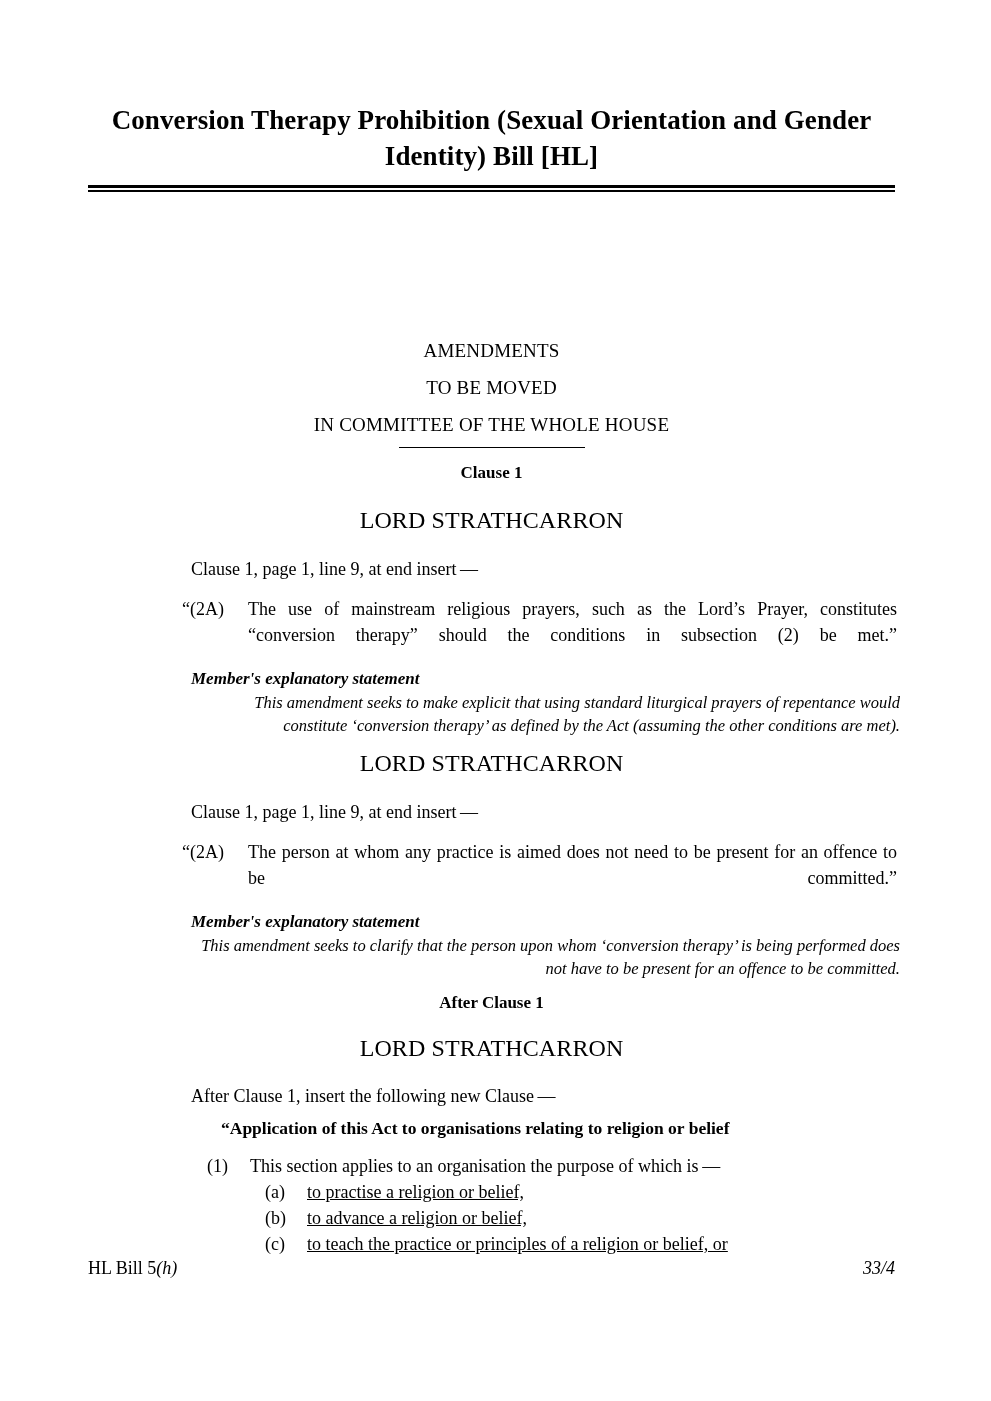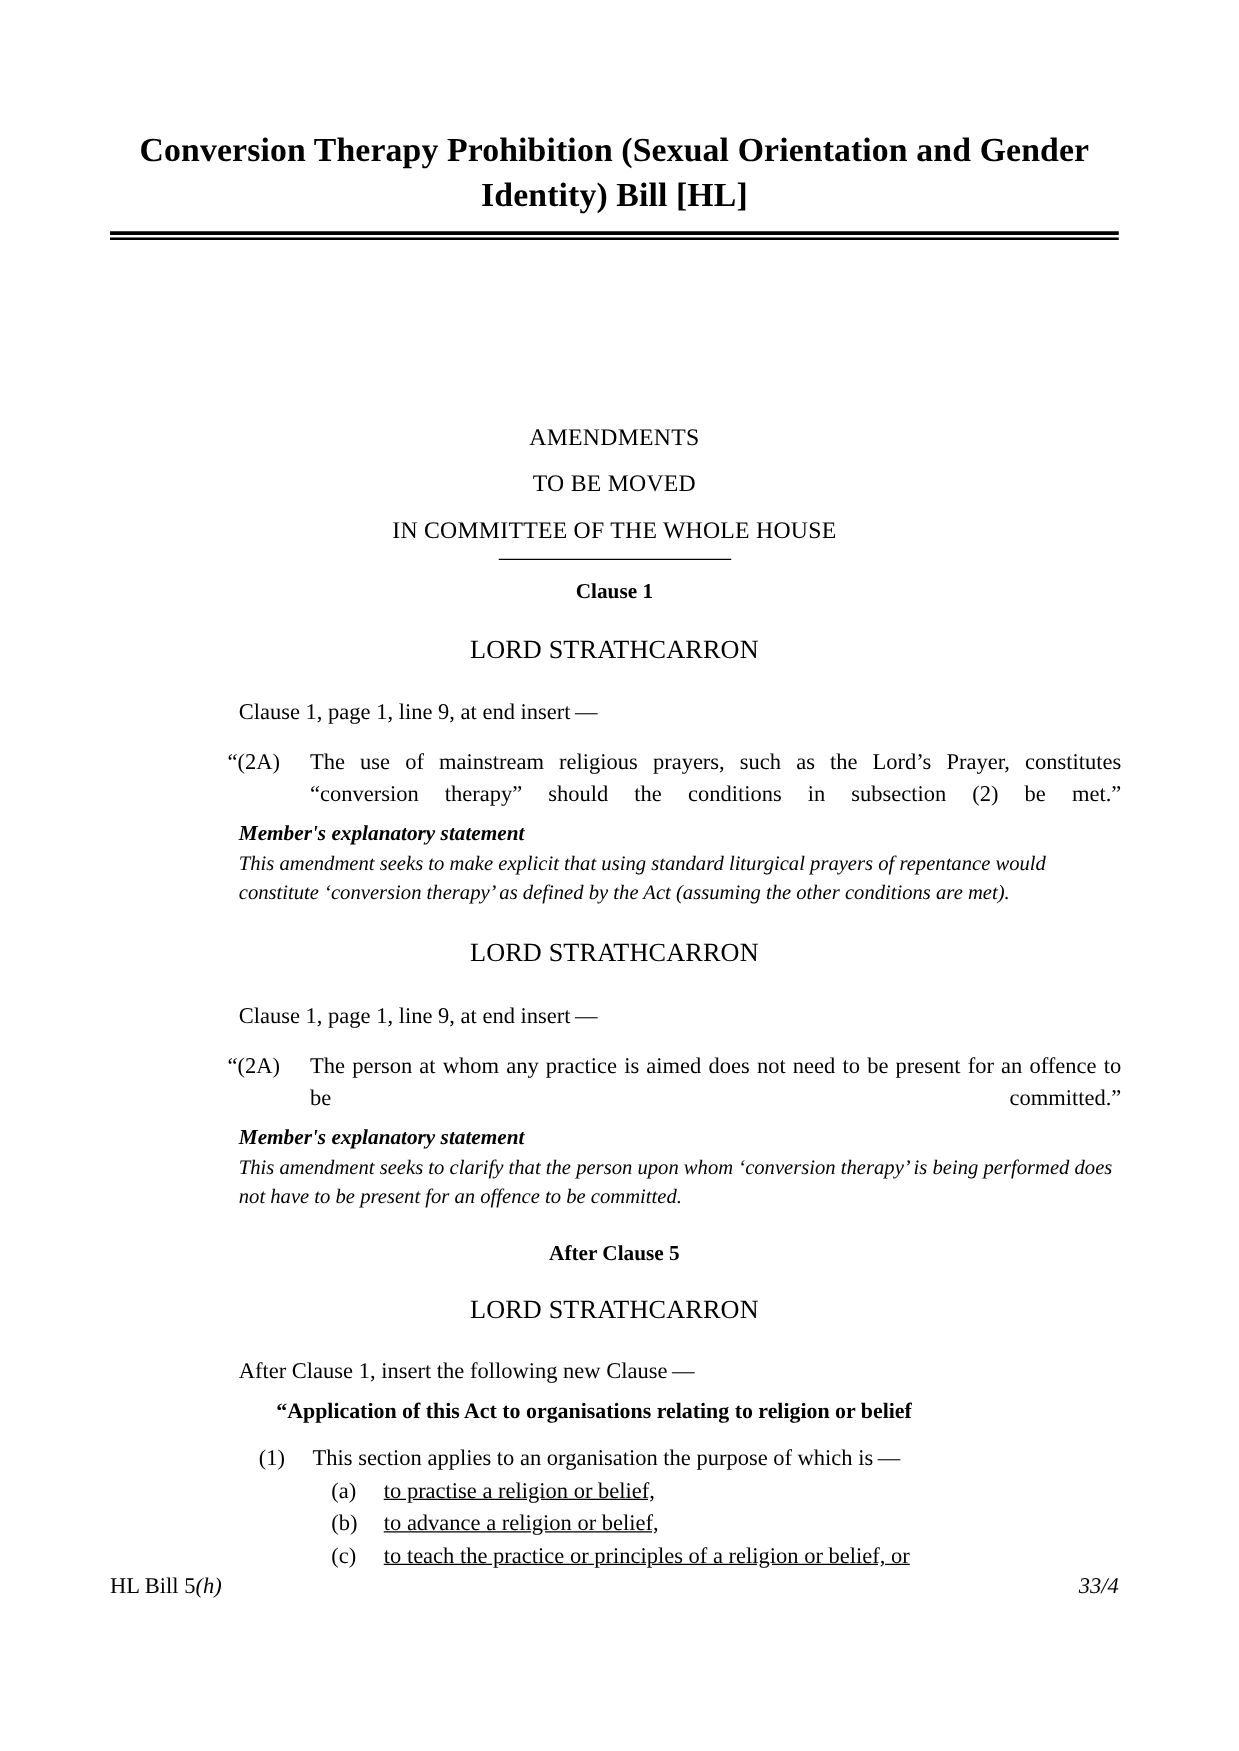--- a/index.html
+++ b/index.html
@@ -87,21 +87,21 @@
     width: 807px;
     left: 88px;
     text-align: center;
     font-size: 17px;
     font-weight: bold;
   }
   .member-name {
     width: 807px;
     left: 88px;
     text-align: center;
-    font-size: 21px;
+    font-size: 24px;
     letter-spacing: 0.1px;
   }
   .lead-line {
     left: 191px;
     width: 709px;
     font-size: 18px;
   }
 
   
   .amend {
@@ -132,23 +132,25 @@
   .expl {
     left: 191px;
     width: 709px;
     font-size: 16.5px;
     line-height: 1.4;
   }
   .expl .expl-title {
     font-style: italic;
     font-weight: bold;
     font-size: 17px;
+    margin-top: 12px;
   }
   .expl .expl-body {
     font-style: italic;
+    text-align: right;
   }
 
   
   .newclause-title {
     left: 221px;
     width: 663px;
     font-size: 17.5px;
     font-weight: bold;
   }
 
@@ -227,21 +229,21 @@
     <div class="blk member-name" style="top:750px;">LORD STRATHCARRON</div>
     <div class="blk lead-line" style="top:802px;">Clause 1, page 1, line 9, at end insert —</div>
     <div class="blk amend" style="top:837px;">
       <p><span class="marker">“(2A)</span><span>The person at whom any practice is aimed does not need to be present for an offence to be committed.”</span></p>
     </div>
     <div class="blk expl" style="top:898px;">
       <div class="expl-title">Member's explanatory statement</div>
       <div class="expl-body">This amendment seeks to clarify that the person upon whom ‘conversion therapy’ is being performed does not have to be present for an offence to be committed.</div>
     </div>
 
-    <div class="blk clause-head" style="top:993px;">After Clause 5</div>
+    <div class="blk clause-head" style="top:993px;">After Clause 1</div>
     <div class="blk member-name" style="top:1035px;">LORD STRATHCARRON</div>
     <div class="blk lead-line" style="top:1086px;">After Clause 1, insert the following new Clause —</div>
     <div class="blk newclause-title" style="top:1118px;">“Application of this Act to organisations relating to religion or belief</div>
 
     <div class="blk sub-num" style="top:1154px;">
       <span class="marker">(1)</span><span>This section applies to an organisation the purpose of which is —</span>
     </div>
 
     <div class="blk sub-let" style="top:1180px;">
       <span class="marker">(a)</span><span>to practise a religion or belief,</span>

